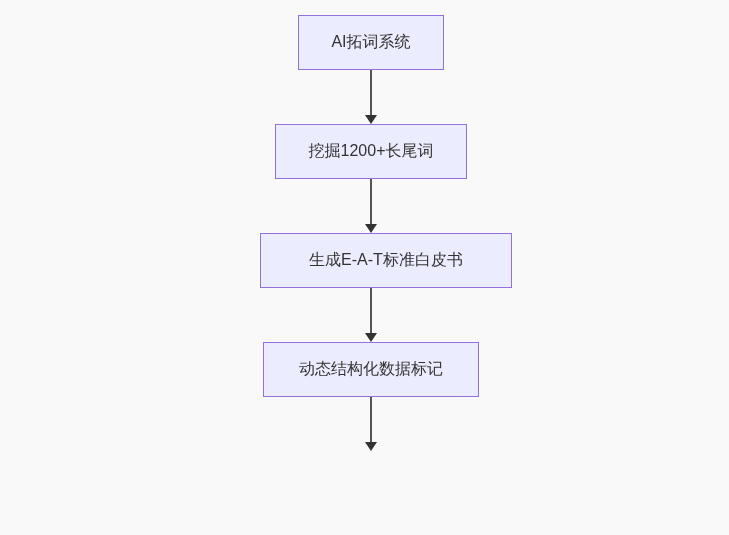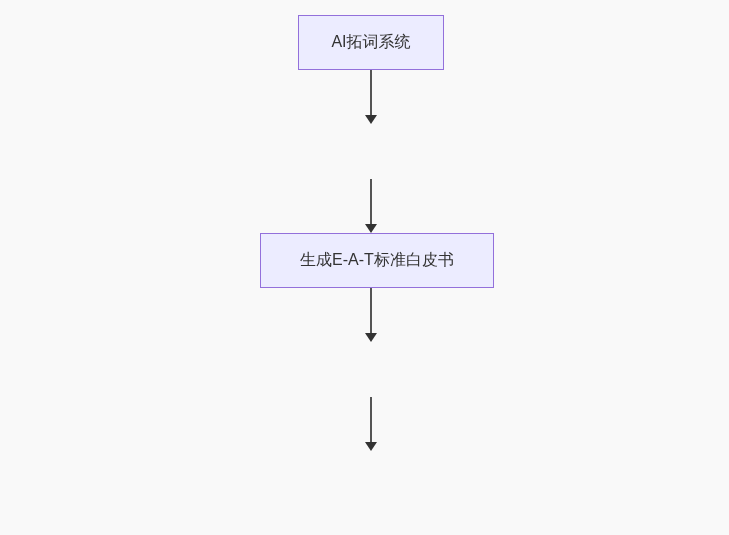--- a/index.html
+++ b/index.html
@@ -32,21 +32,21 @@
     height:55px;
   }
   .node-label{
     font-size:16px;
     color:var(--node-text);
     white-space:nowrap;
     text-align:center;
   }
   .n1{left:298px;top:15px;width:146px;}
   .n2{left:275px;top:124px;width:192px;}
-  .n3{left:260px;top:233px;width:234px;}
+  .n3{left:260px;top:233px;width:252px;}
   .n4{left:263px;top:342px;width:216px;}
   .n5{left:254px;top:451px;width:234px;}
 
   .edge{
     position:absolute;
     left:365px;
     width:12px;
     height:54px;
   }
   .e1{top:70px;}
@@ -76,35 +76,41 @@
 
   <div class="node n1">
     <span class="node-label">AI拓词系统</span>
   </div>
 
   <div class="edge e1">
     <span class="edge-line"></span>
     <span class="edge-head"></span>
   </div>
 
+  <div class="node n2">
+    <span class="node-label">挖掘1200+长尾词</span>
+  </div>
 
   <div class="edge e2">
     <span class="edge-line"></span>
     <span class="edge-head"></span>
   </div>
 
   <div class="node n3">
     <span class="node-label">生成E-A-T标准白皮书</span>
   </div>
 
   <div class="edge e3">
     <span class="edge-line"></span>
     <span class="edge-head"></span>
   </div>
 
+  <div class="node n4">
+    <span class="node-label">动态结构化数据标记</span>
+  </div>
 
   <div class="edge e4">
     <span class="edge-line"></span>
     <span class="edge-head"></span>
   </div>
 
 
 </div>
 
 </body></html>

